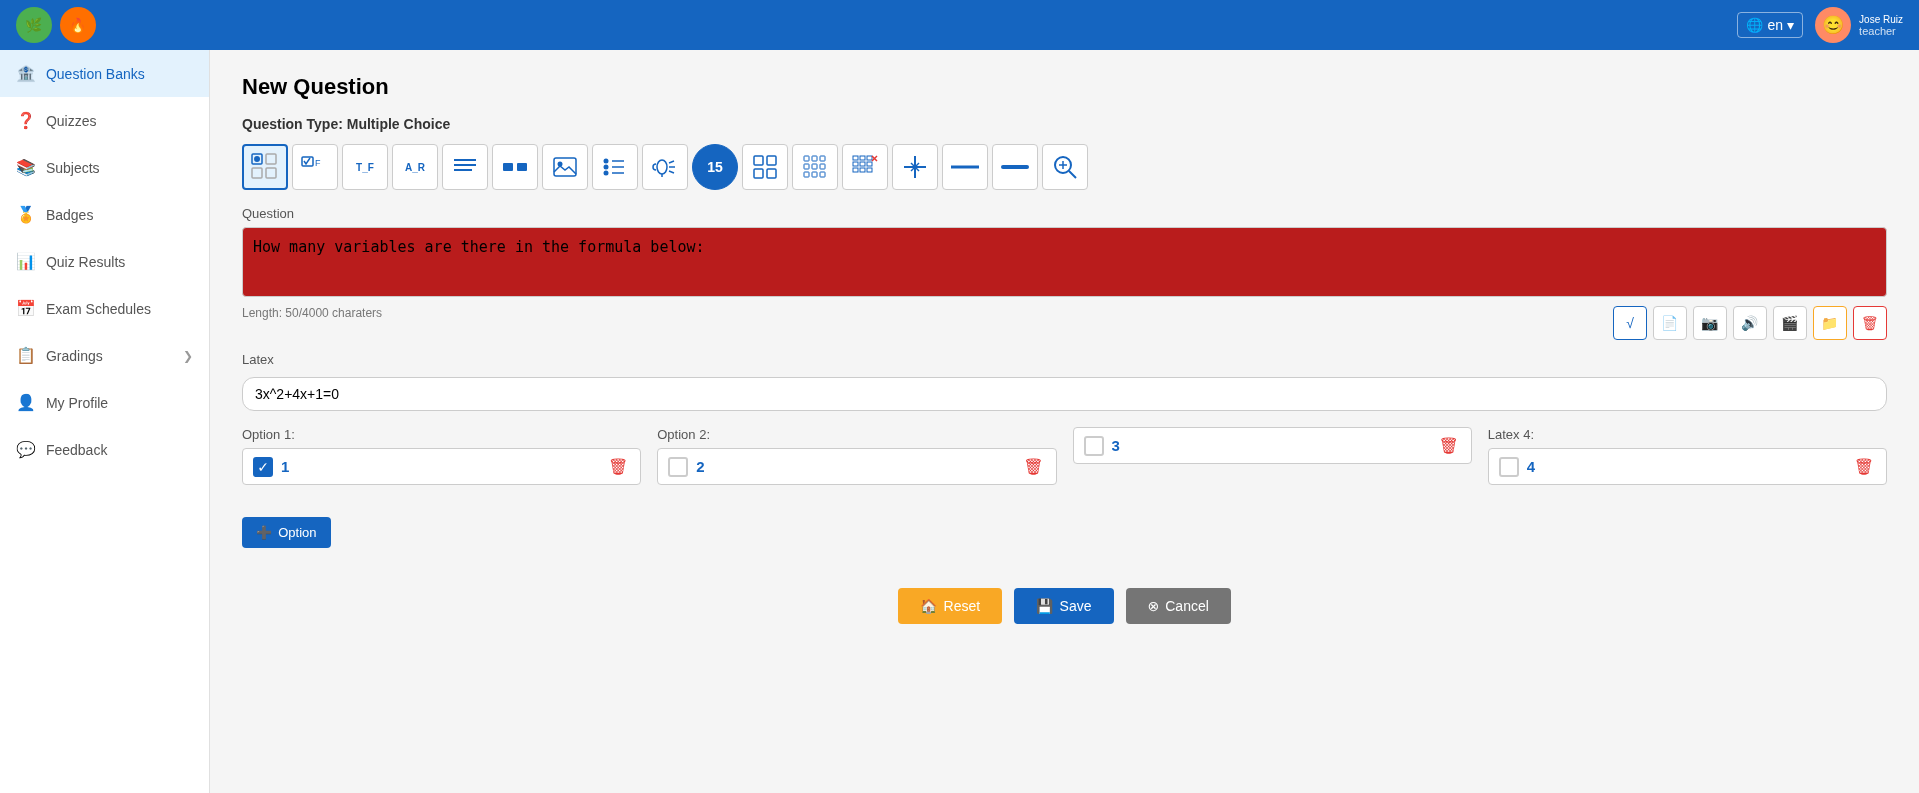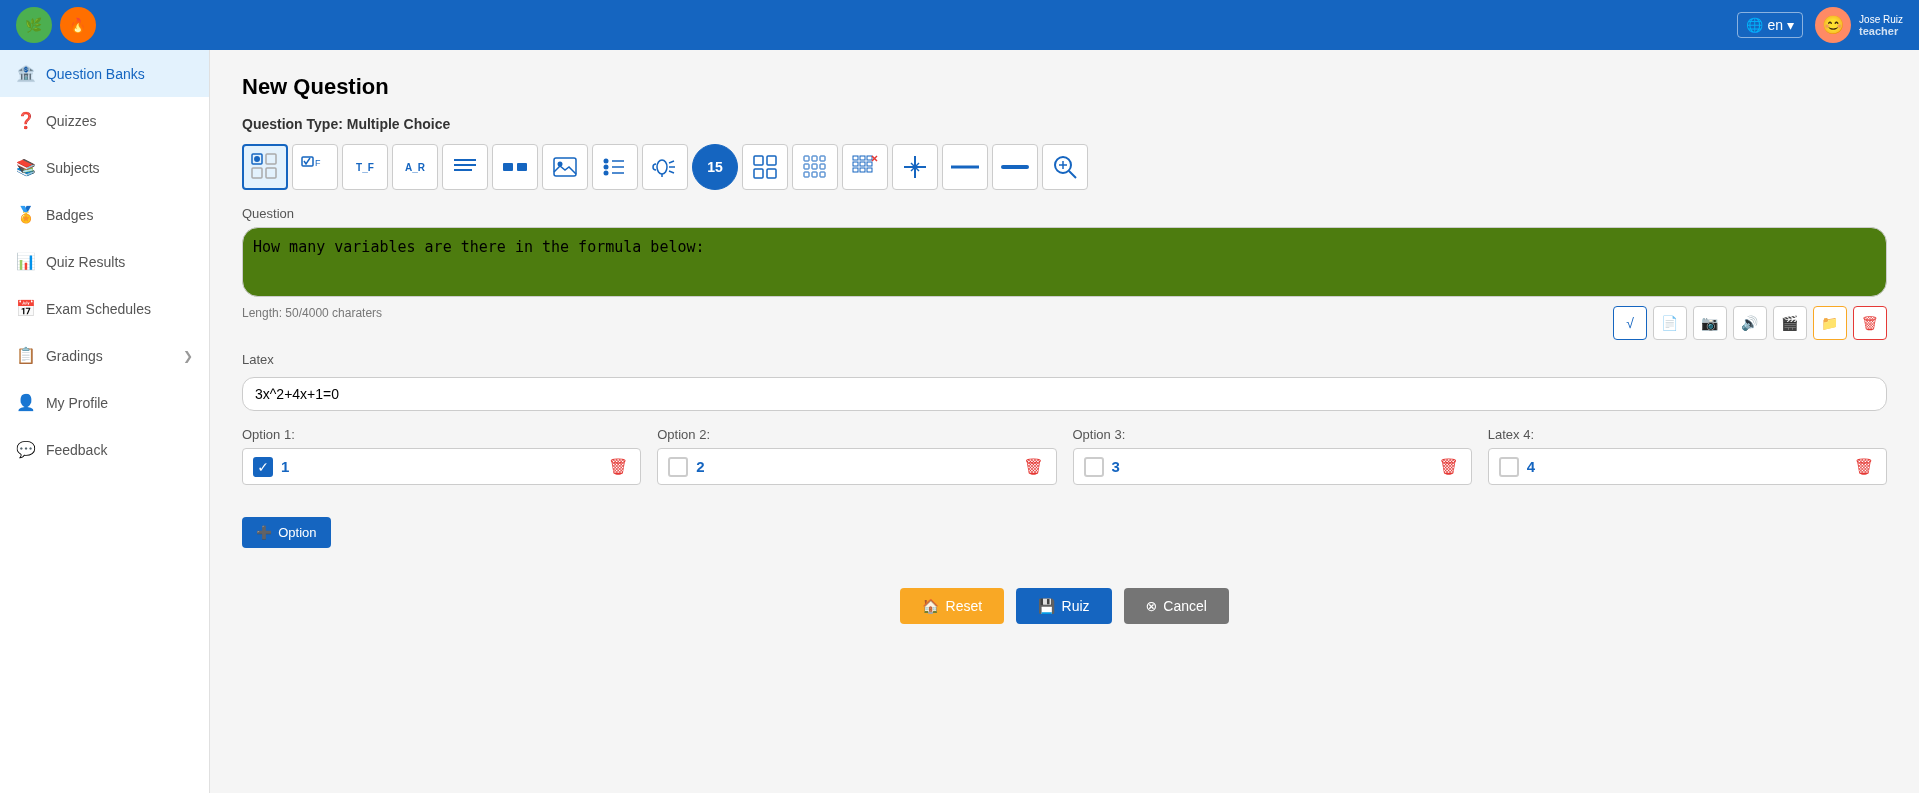--- a/index.html
+++ b/index.html
@@ -30,21 +30,21 @@
       padding: 4px 8px; cursor: pointer; color: white; margin-right: 12px;
     }
     .user-info { display: flex; align-items: center; gap: 8px; }
     .user-avatar {
       width: 36px; height: 36px; border-radius: 50%;
       background: #ff8a65; display: flex; align-items: center; justify-content: center;
       font-size: 18px;
     }
     .user-text { display: flex; flex-direction: column; }
     .user-name { font-weight: normal; font-size: 10px; }
-    .user-role { font-size: 11px; color: rgba(255,255,255,0.8); font-weight: bold; }
+    .user-role { font-size: 11px; color: rgba(255,255,255,0.8); }
 
     
     .main-layout { display: flex; flex: 1; overflow: hidden; }
 
     
     .sidebar {
       width: 210px;
       background: white;
       border-right: 1px solid #e0e0e0;
       display: flex;
@@ -95,25 +95,25 @@
     .type-icon-btn.active { border: 2px solid #1565c0; background: #e3f2fd; }
 
     
     .section-label {
       font-size: 13px; color: #555; margin-bottom: 6px;
     }
     .question-textarea {
       width: 100%;
       height: 70px;
       border: 1px solid #ccc;
-      border-radius: 16px;
+      border-radius: 4px;
       padding: 10px;
       font-size: 15px;
       resize: none;
-      background: #4d7c0f;
+      background: #b91c1c;
     }
     .char-count-row {
       display: flex; justify-content: space-between; align-items: flex-start;
       margin: 6px 0 12px 0;
     }
     .char-count { font-size: 12px; color: #777; }
     .media-buttons { display: flex; gap: 6px; }
     .media-btn {
       width: 34px; height: 34px; border-radius: 4px;
       border: 1px solid #ccc; background: white;
@@ -457,21 +457,20 @@
       <div class="option-group">
         <div class="option-label">Option 2:</div>
         <div class="option-input-row">
           <div class="option-checkbox"></div>
           <input class="option-text-input" type="text" value="2" style="">
           <button class="option-delete-btn">🗑</button>
         </div>
       </div>
 
       <div class="option-group">
-        <div class="option-label">Option 3:</div>
         <div class="option-input-row">
           <div class="option-checkbox"></div>
           <input class="option-text-input" type="text" value="3" style="">
           <button class="option-delete-btn">🗑</button>
         </div>
       </div>
 
       <div class="option-group">
         <div class="option-label">Latex 4:</div>
         <div class="option-input-row">
@@ -489,21 +488,21 @@
     </button>
 
     
     <div class="bottom-bar">
       <button class="btn-reset">
         <span>🏠</span>
         <span>Reset</span>
       </button>
       <button class="btn-save">
         <span>💾</span>
-        <span>Ruiz</span>
+        <span>Save</span>
       </button>
       <button class="btn-cancel">
         <span>⊗</span>
         <span>Cancel</span>
       </button>
     </div>
 
   </main>
 </div>
 

